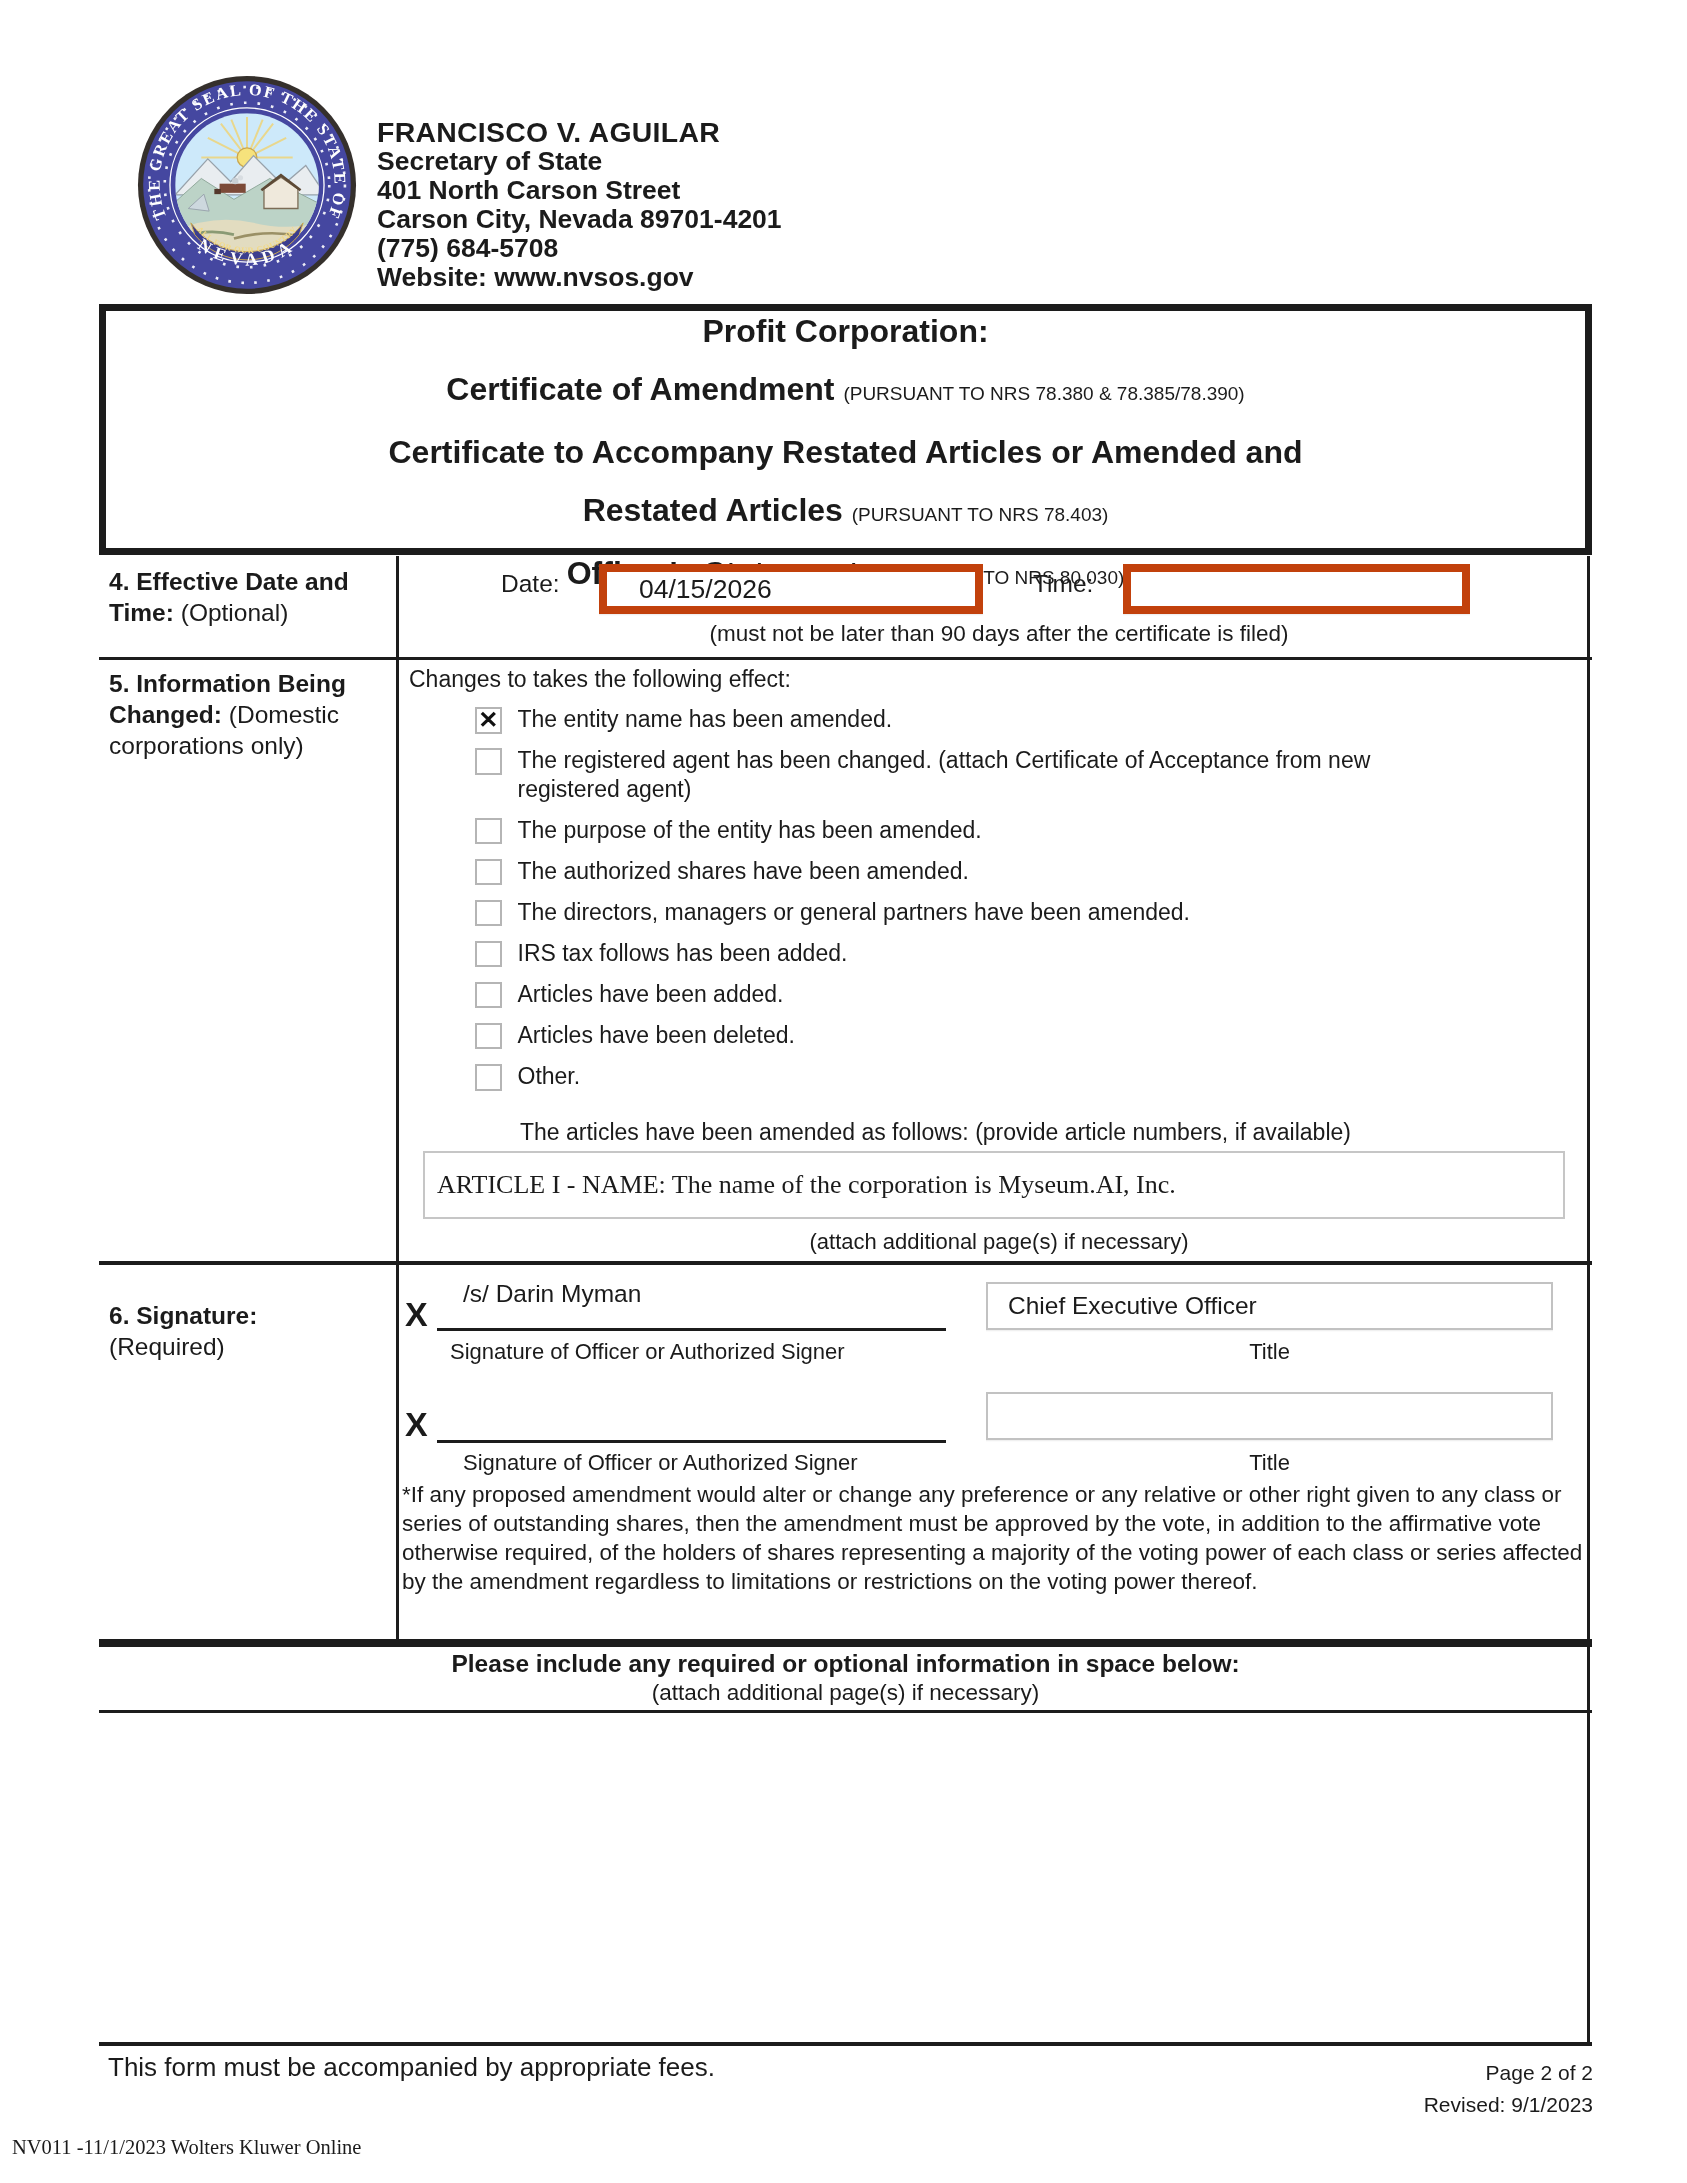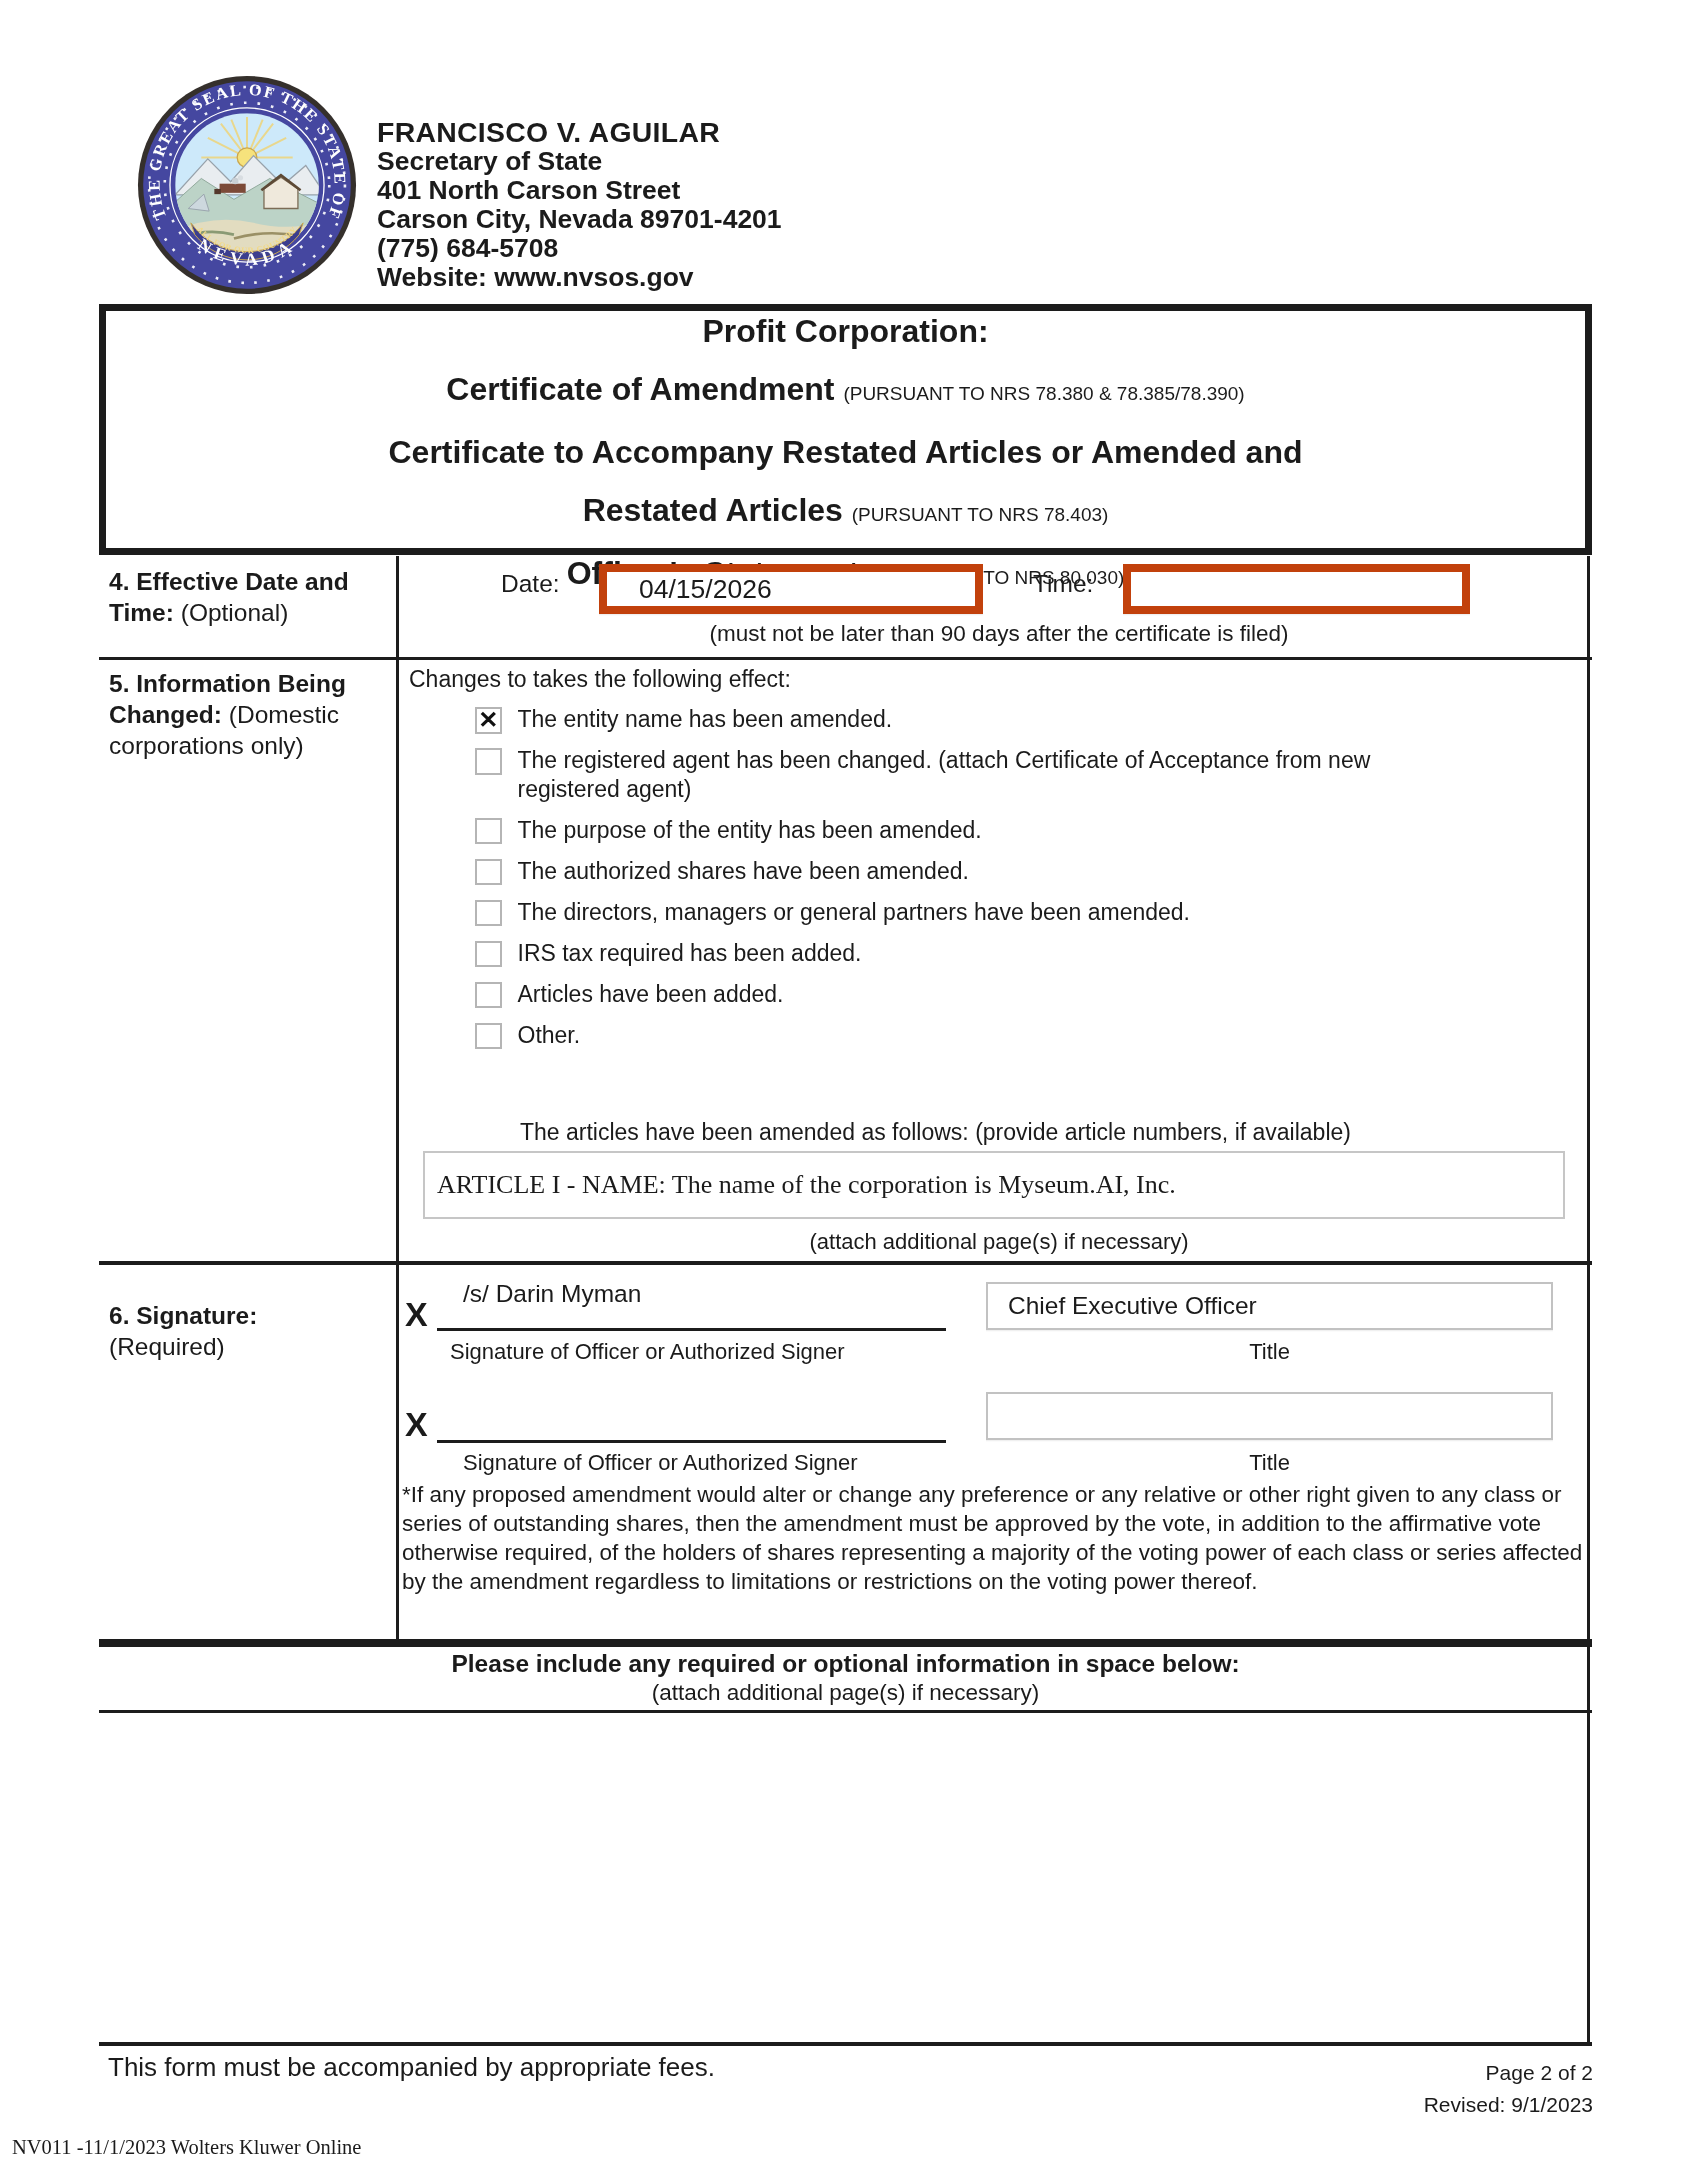--- a/index.html
+++ b/index.html
@@ -195,25 +195,29 @@
       <div class="chk-row">
         <span class="chk-box"></span>
         <span class="chk-label">The authorized shares have been amended.</span>
       </div>
       <div class="chk-row">
         <span class="chk-box"></span>
         <span class="chk-label">The directors, managers or general partners have been amended.</span>
       </div>
       <div class="chk-row">
         <span class="chk-box"></span>
-        <span class="chk-label">IRS tax required has been added.</span>
+        <span class="chk-label">IRS tax follows has been added.</span>
       </div>
       <div class="chk-row">
         <span class="chk-box"></span>
         <span class="chk-label">Articles have been added.</span>
+      </div>
+      <div class="chk-row">
+        <span class="chk-box"></span>
+        <span class="chk-label">Articles have been deleted.</span>
       </div>
       <div class="chk-row">
         <span class="chk-box"></span>
         <span class="chk-label">Other.</span>
       </div>
     </div>
 
   <div class="lab" style="left:520px;top:1119px;font-size:23px;">The articles have been amended as follows: (provide article numbers, if available)</div>
   <div class="article-box">ARTICLE I - NAME: The name of the corporation is Myseum.AI, Inc.</div>
   <div class="small-note" style="left:410px;top:1229px;width:1178px;font-size:22px;">(attach additional page(s) if necessary)</div>

